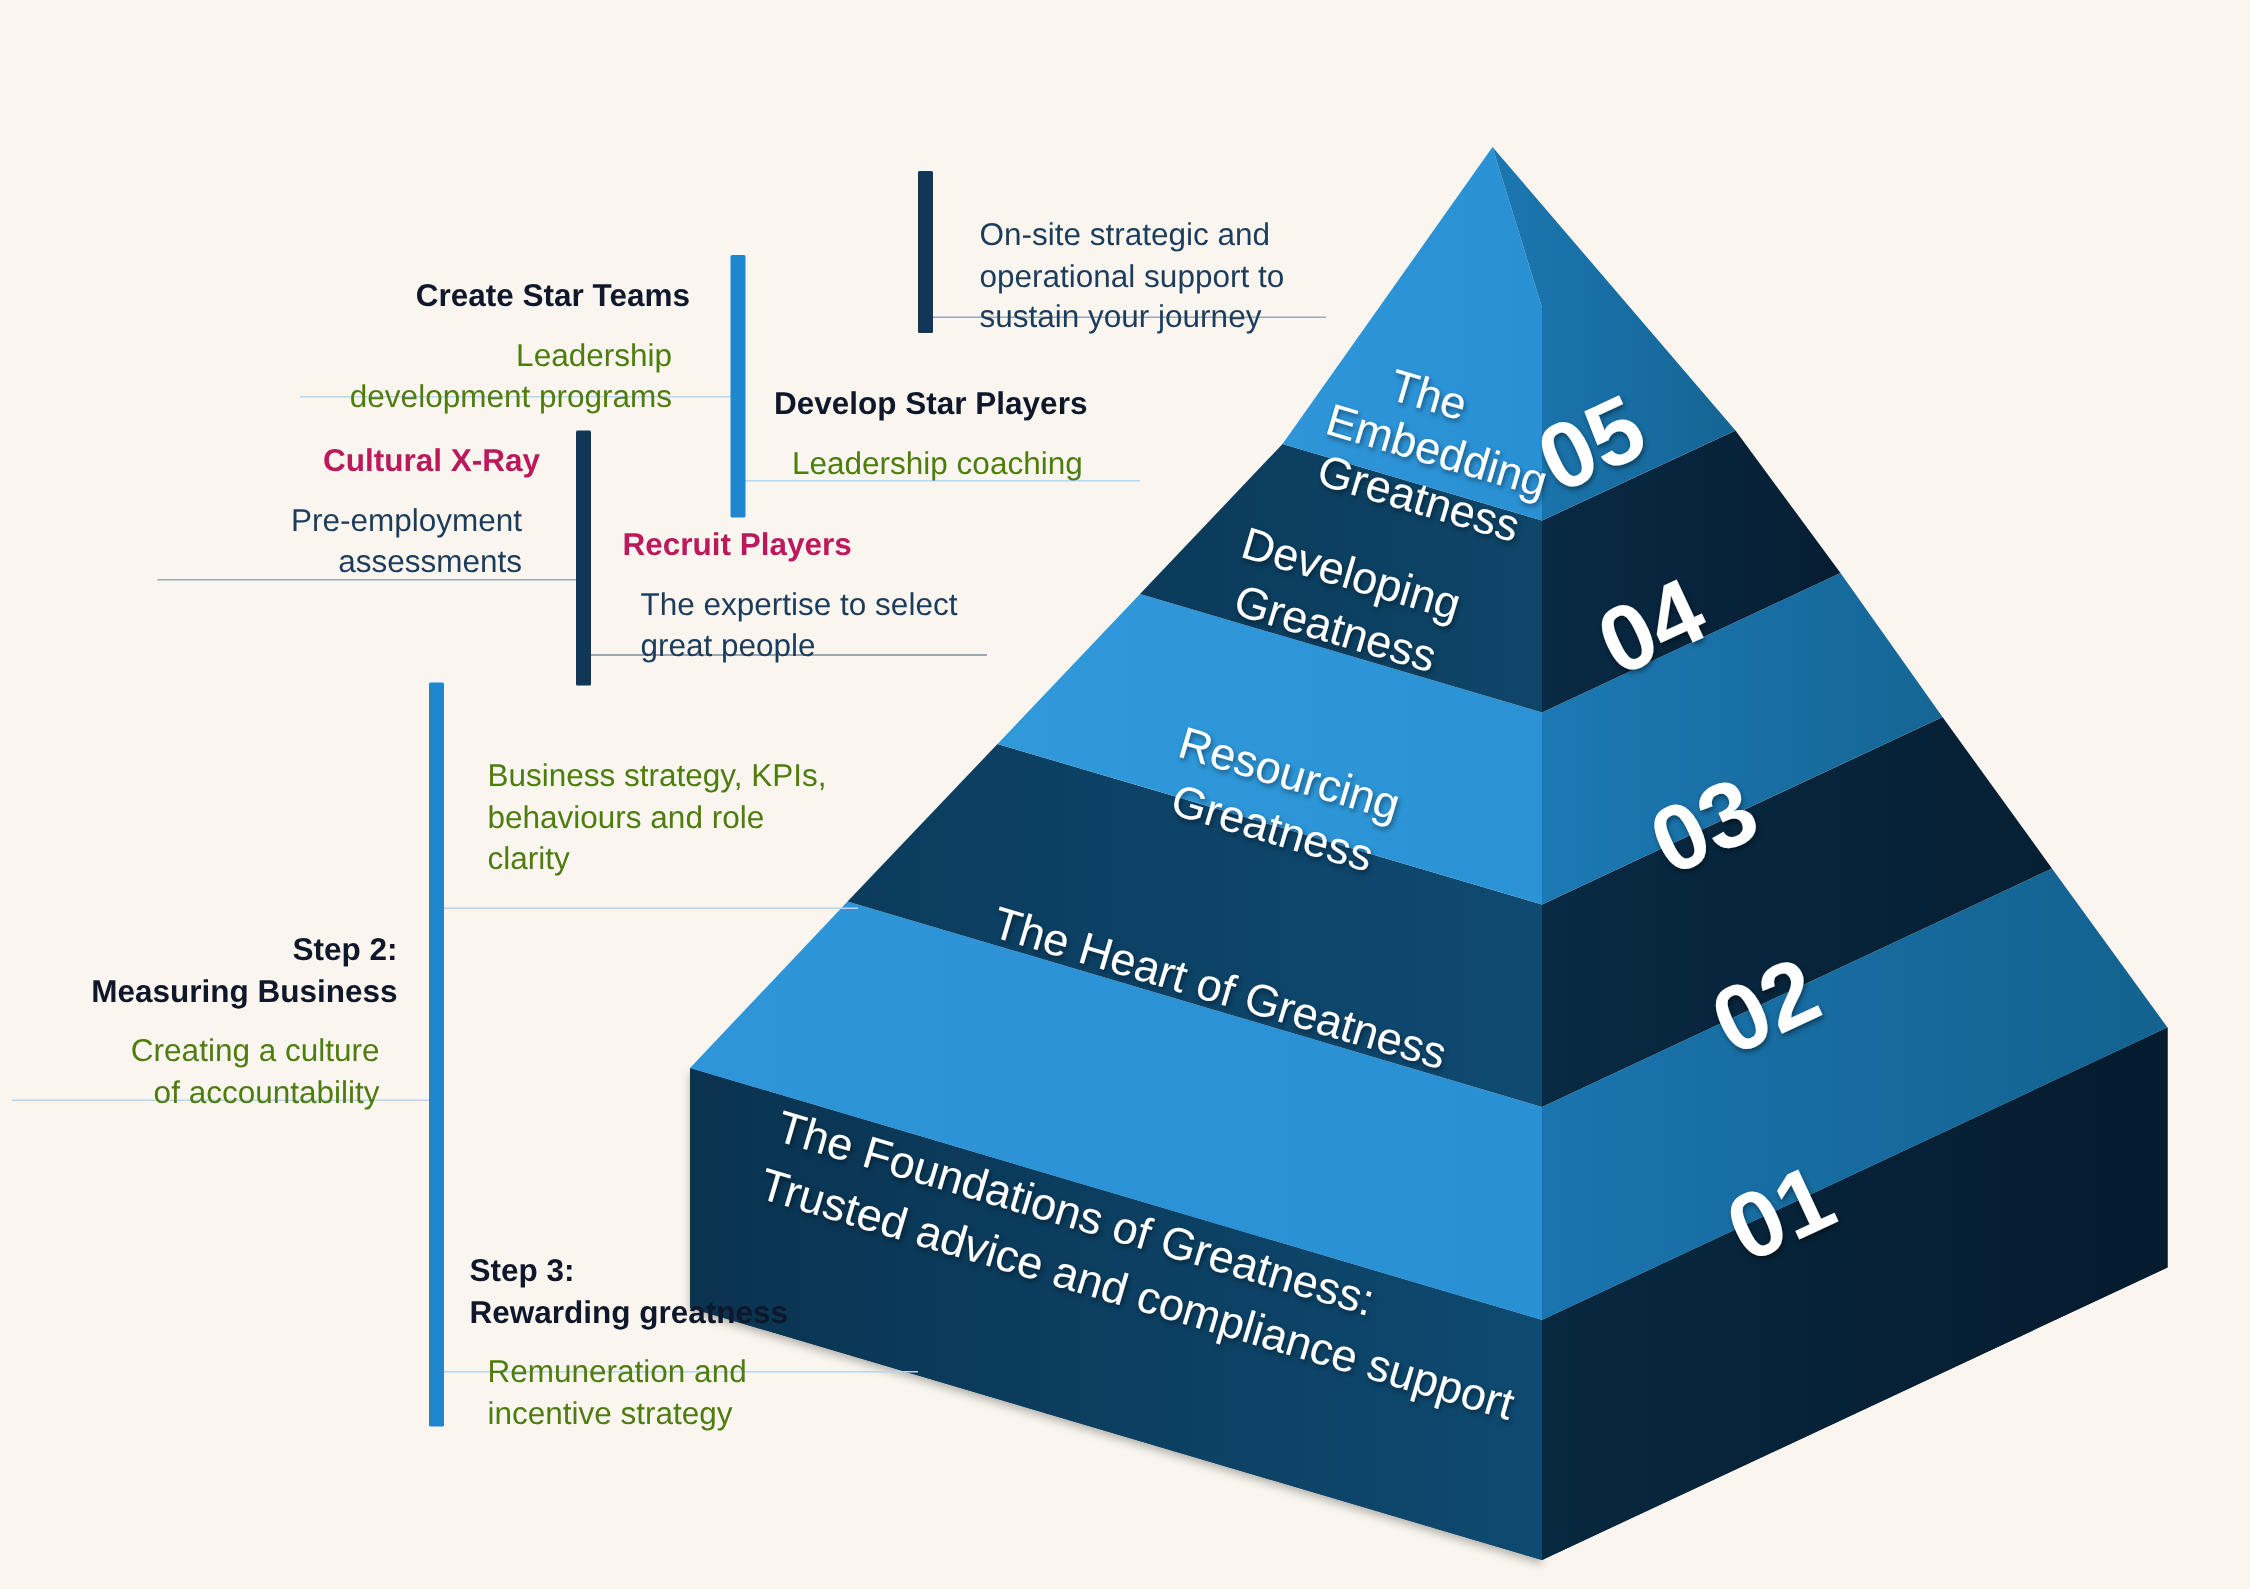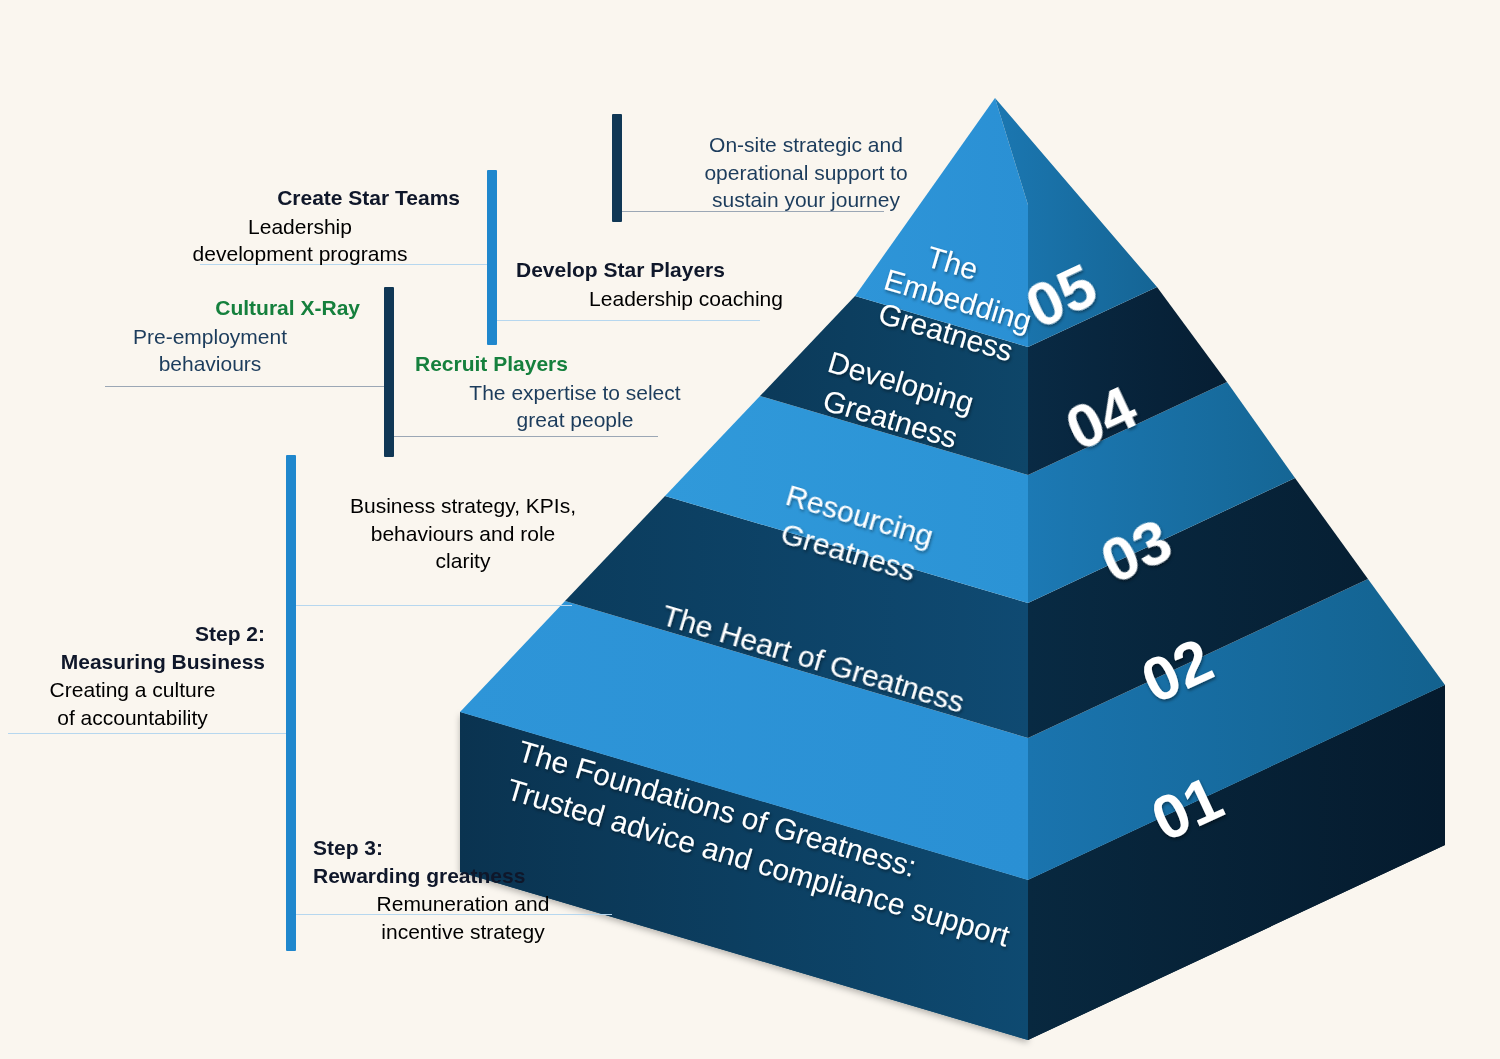--- a/index.html
+++ b/index.html
@@ -27,28 +27,27 @@
     font-size: 21px;
     font-weight: bold;
     line-height: 1.32;
     margin: 0 0 1px 0;
     white-space: pre-line;
   }
   .callout .sub {
     font-size: 21px;
     font-weight: normal;
     line-height: 1.32;
-    margin: 0;
+    margin: 12px;
     white-space: pre-line;
-    text-align: center;
-  }
-  .callout.navy .ttl { color: #15803d; }
+  }
+  .callout.navy .ttl { color: #be185d; }
   .callout.navy .sub { color: #1c3c5c; }
   .callout.blue .ttl { color: #0f172a; }
-  .callout.blue .sub { color: #000000; }
+  .callout.blue .sub { color: #4d7c0f; }
   .align-right { text-align: right; }
   .align-left  { text-align: left; }
 
   
   .vbar {
     position: absolute;
     width: 10px;
     border-radius: 1px;
   }
   .vbar.navy { background: #103755; }
@@ -255,21 +254,21 @@
   </div>
 
   <div class="callout blue align-left" style="left:516px; top:256px; width:340px;">
     <div class="ttl">Develop Star Players</div>
     <div class="sub">Leadership coaching</div>
   </div>
 
   <div class="callout navy align-right" style="left:60px; top:294px; width:300px;">
     <div class="ttl">Cultural X-Ray</div>
     <div class="sub">Pre-employment
-behaviours</div>
+assessments</div>
   </div>
 
   <div class="callout navy align-left" style="left:415px; top:350px; width:320px;">
     <div class="ttl">Recruit Players</div>
     <div class="sub">The expertise to select
 great people</div>
   </div>
 
   <div class="callout blue align-left" style="left:313px; top:492px; width:300px;">
     <div class="sub">Business strategy, KPIs,

